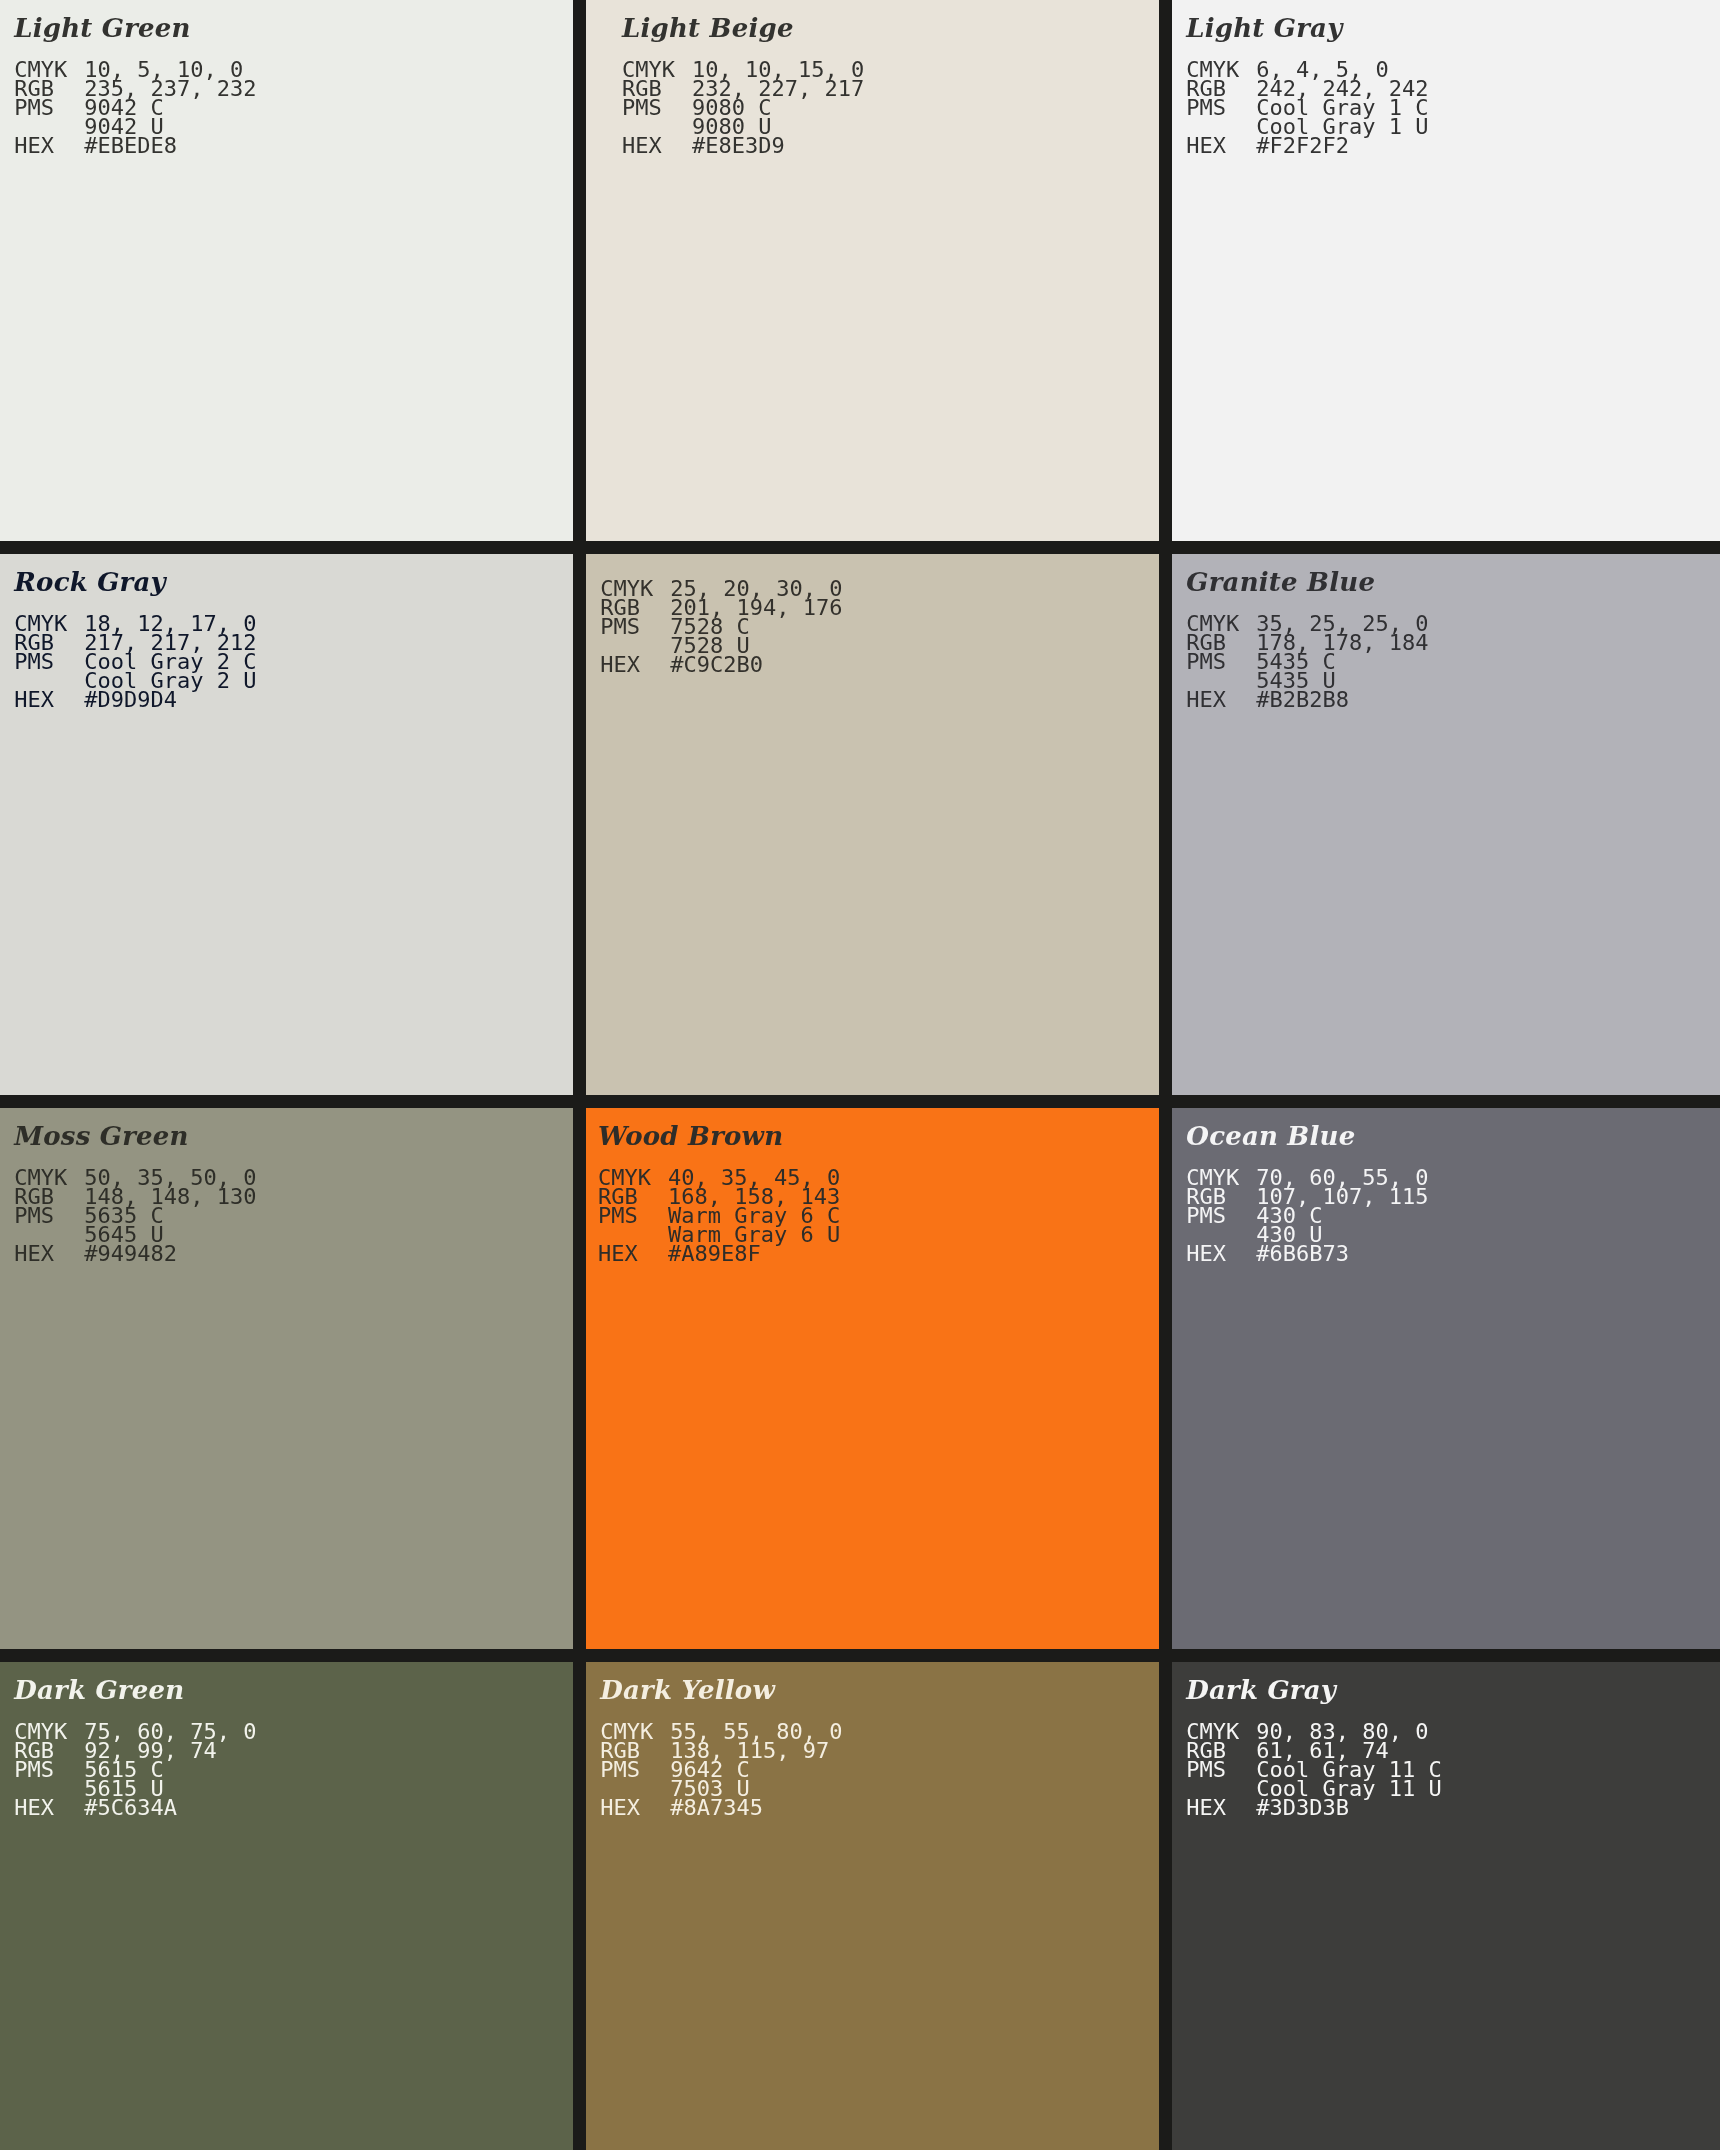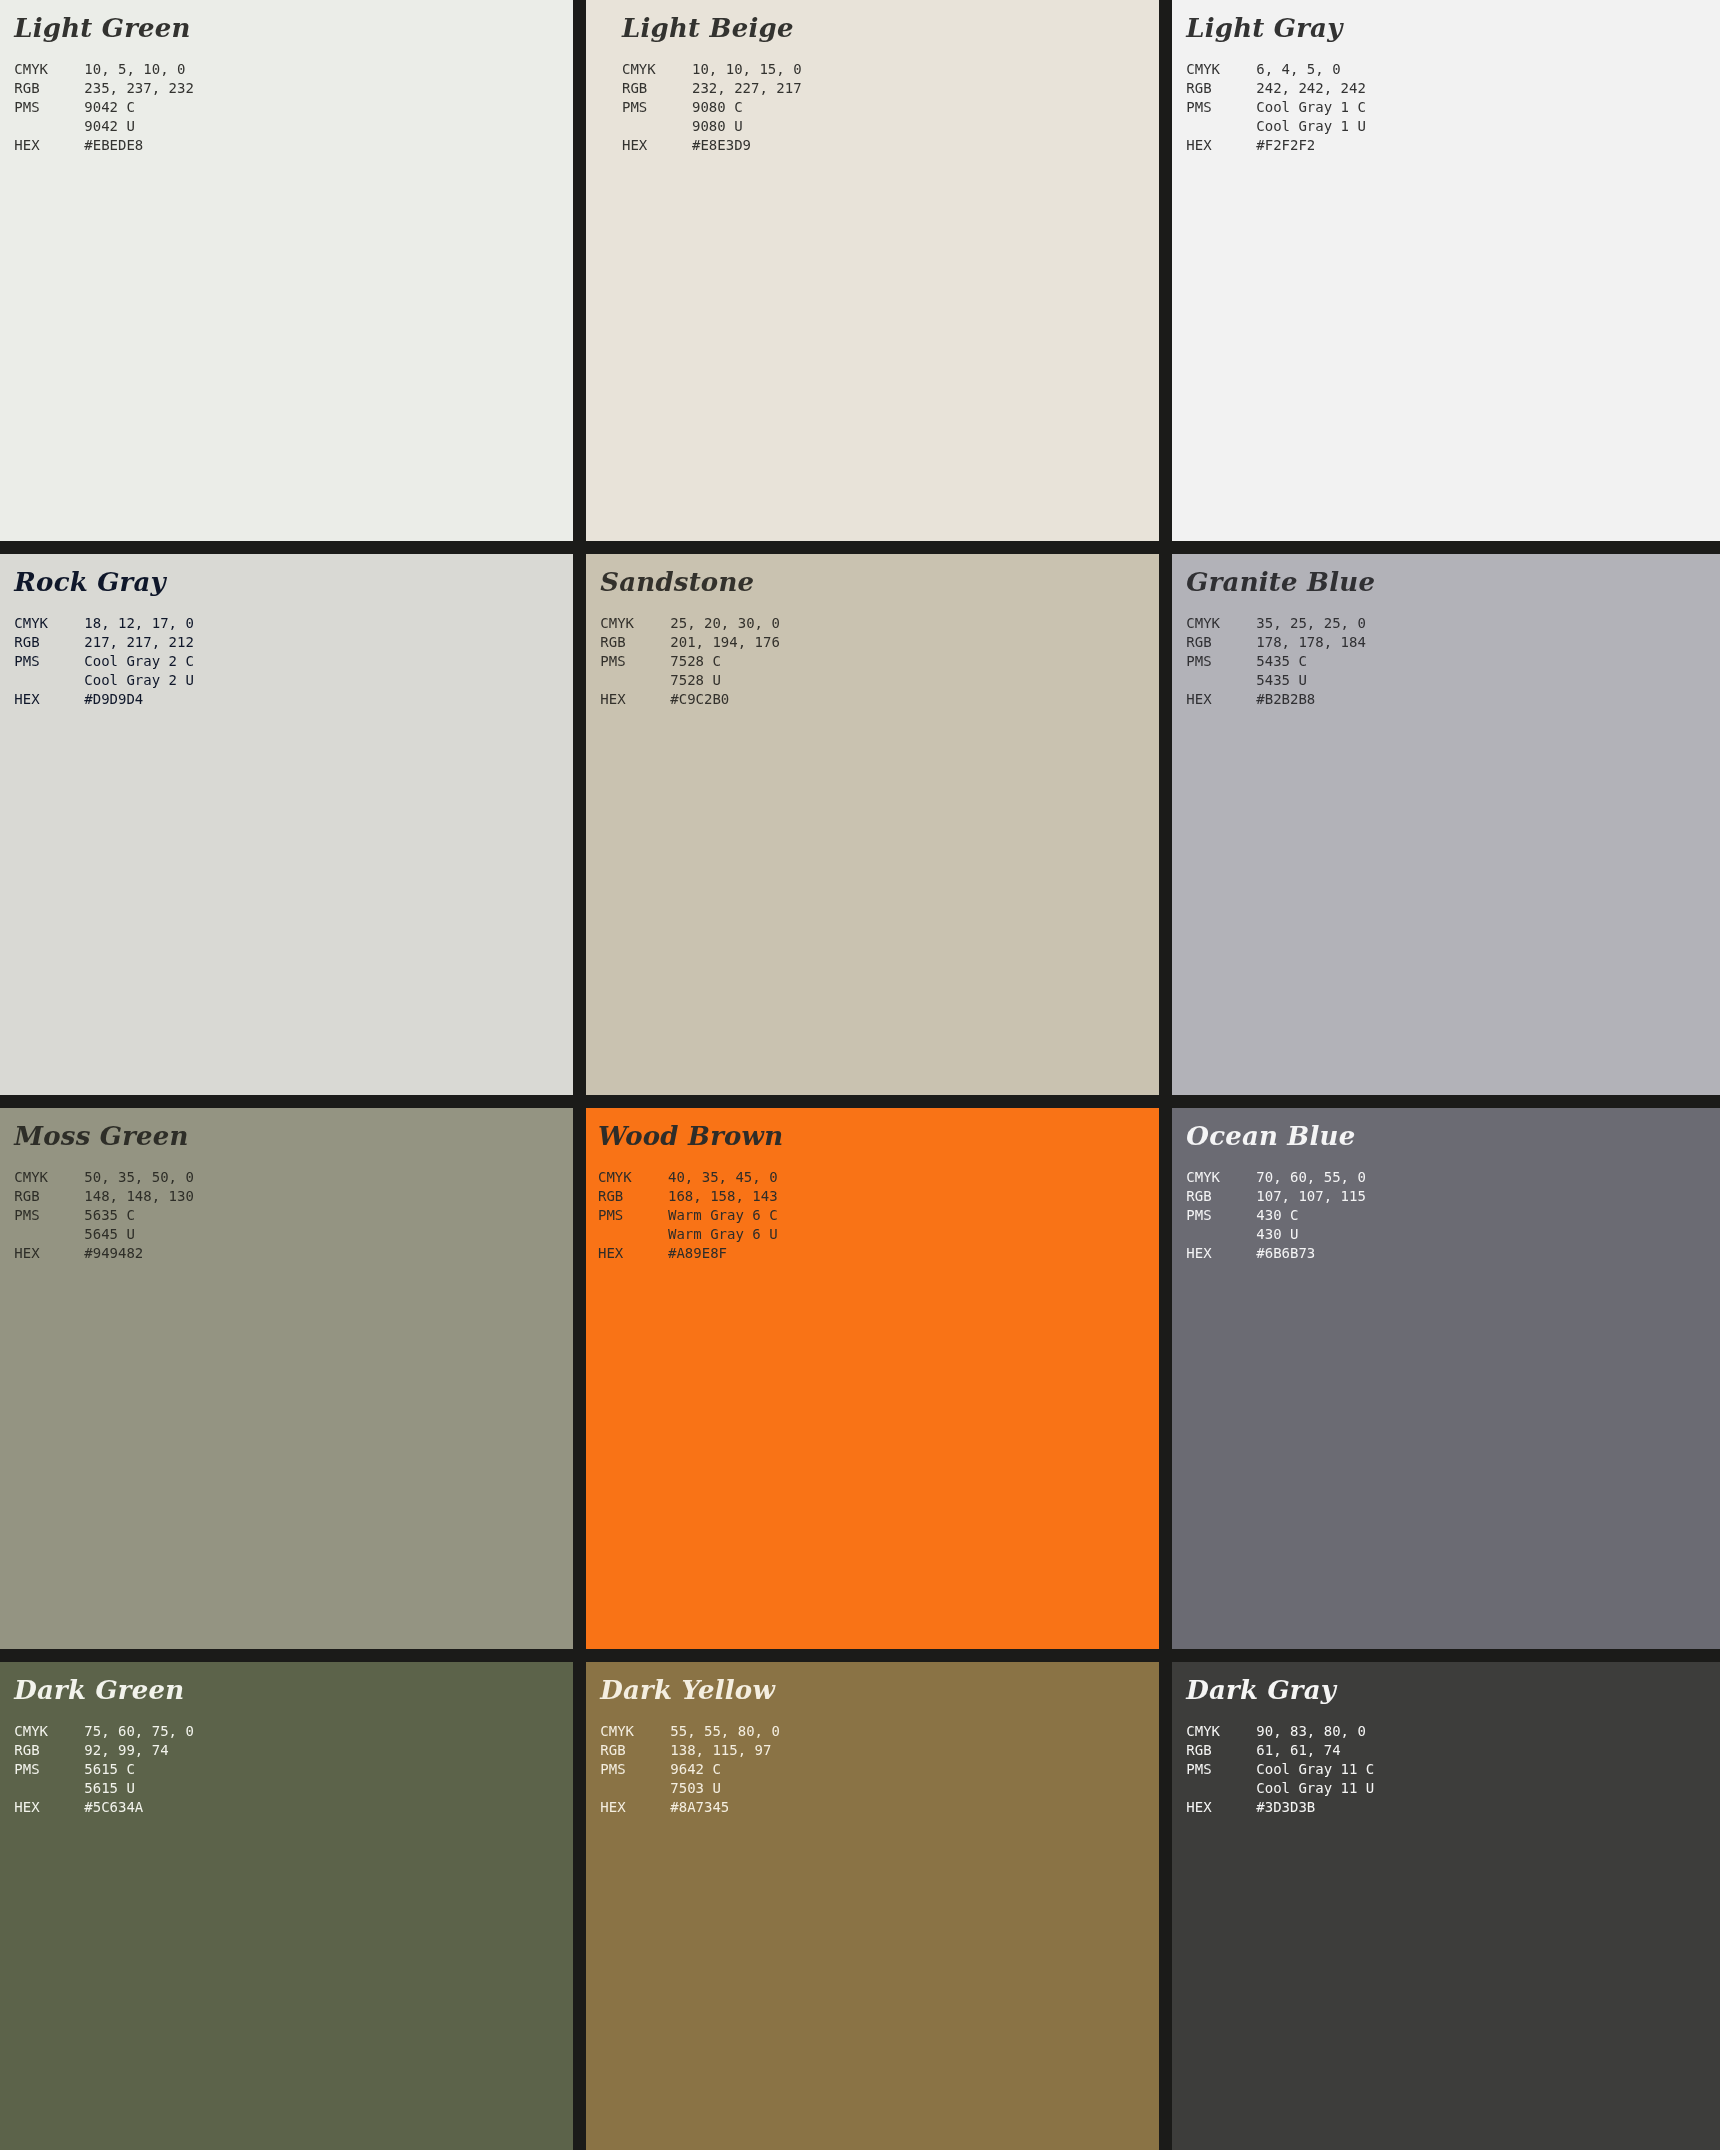--- a/index.html
+++ b/index.html
@@ -28,21 +28,21 @@
     font-style:italic;
     font-weight:700;
     font-size:26px;
     line-height:35px;
     letter-spacing:0.2px;
     white-space:nowrap;
   }
   .spec-table {
     margin-top:13.5px;
     font-family:"DejaVu Sans Mono", monospace;
-    font-size:14px;
+    font-size:22px;
     line-height:19px;
   }
   .spec-row {
     display:flex;
     height:19px;
     align-items:flex-start;
   }
   .spec-label {
     width:70px;
     flex:0 0 70px;
@@ -148,21 +148,20 @@
           <span class="spec-label"></span>
           <span class="spec-value">Cool Gray 2 U</span>
         </div>
         <div class="spec-row">
           <span class="spec-label">HEX</span>
           <span class="spec-value">#D9D9D4</span>
         </div>
       </div>
     </div>
     <div class="swatch" style="background: rgb(201, 194, 176); color: rgb(51, 49, 44);">
-      <div class="swatch-title">Sandstone</div>
       <div class="spec-table">
         <div class="spec-row">
           <span class="spec-label">CMYK</span>
           <span class="spec-value">25, 20, 30, 0</span>
         </div>
         <div class="spec-row">
           <span class="spec-label">RGB</span>
           <span class="spec-value">201, 194, 176</span>
         </div>
         <div class="spec-row">

